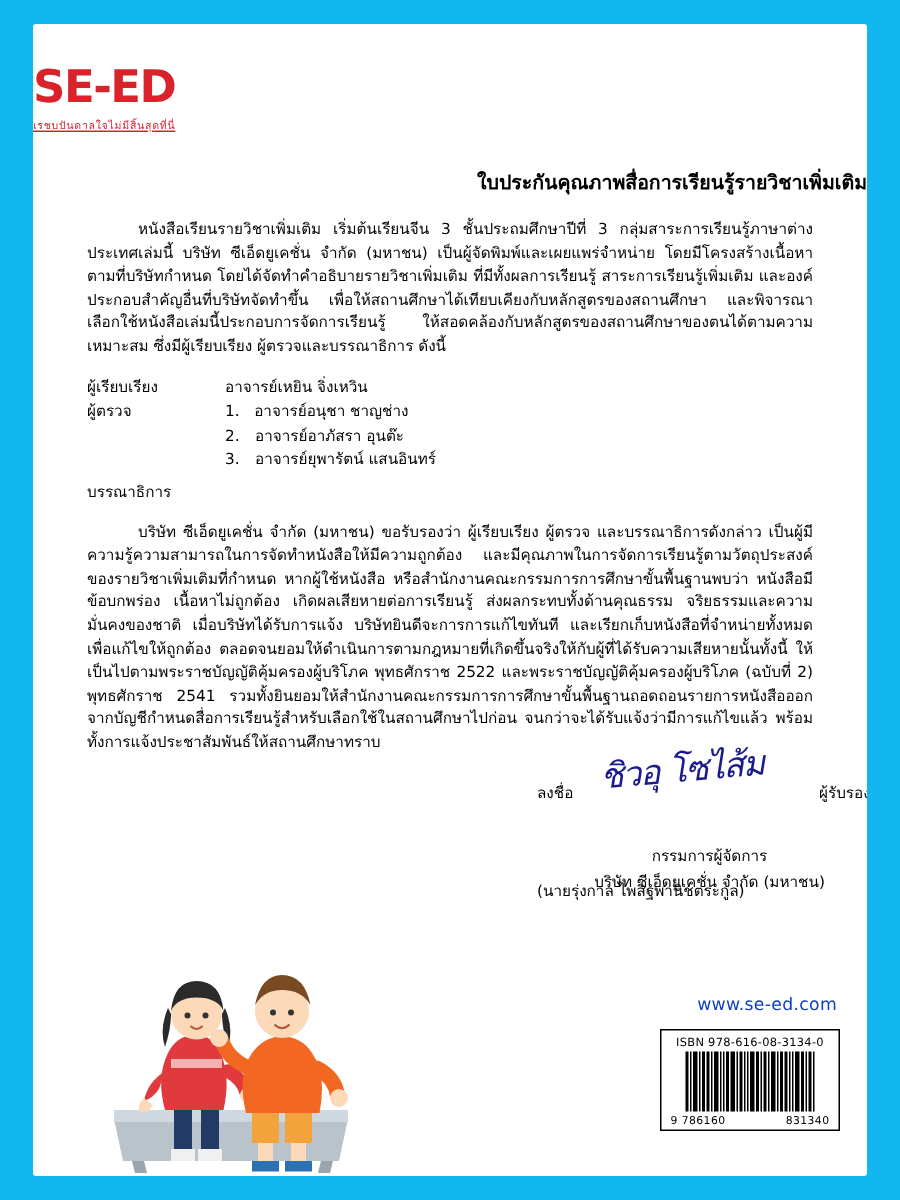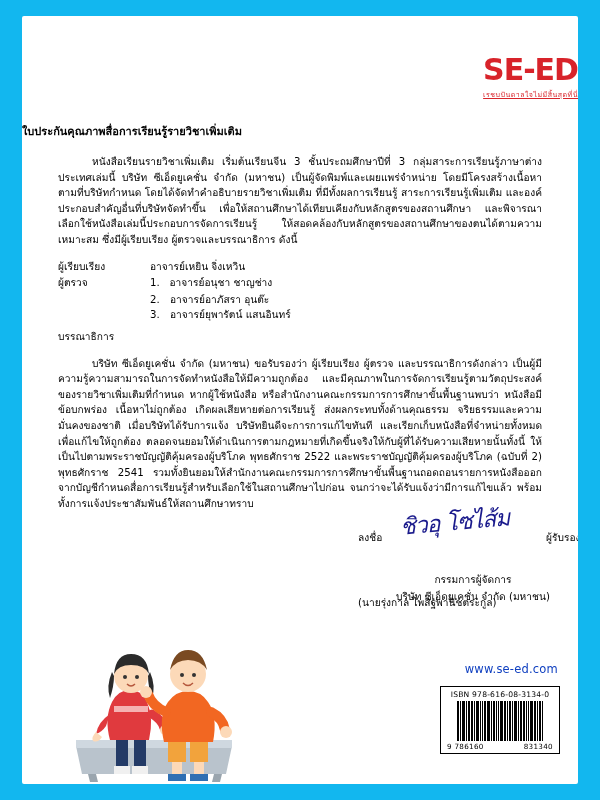--- a/index.html
+++ b/index.html
@@ -13,42 +13,42 @@
   .page{
     position:absolute;
     left:22px;top:16px;
     width:556px;height:768px;
     background:#ffffff;
     border-radius:2px;
     overflow:hidden;
   }
   
   .logo-wrap{
-    text-align:right;
-    padding-top:39px;
+    text-align:left;
+    padding-top:28px;
   }
   .logo-main{
     font-family:"DejaVu Sans","Liberation Sans",sans-serif;
     font-size:30px;
     font-weight:bold;
     letter-spacing:-1px;
     color:#d8232a;
     line-height:1;
   }
   .logo-sub{
     font-size:7px;
     color:#d8232a;
     letter-spacing:0.5px;
     margin-top:4px;
     text-decoration:underline;
   }
   
   .doc-title{
-    text-align:left;
-    font-size:11px;
+    text-align:right;
+    font-size:13px;
     font-weight:bold;
     color:#000;
     margin-top:22px;
   }
   
   .content{
     margin:14px 36px 0 36px;
     color:#000;
   }
   p.para{

